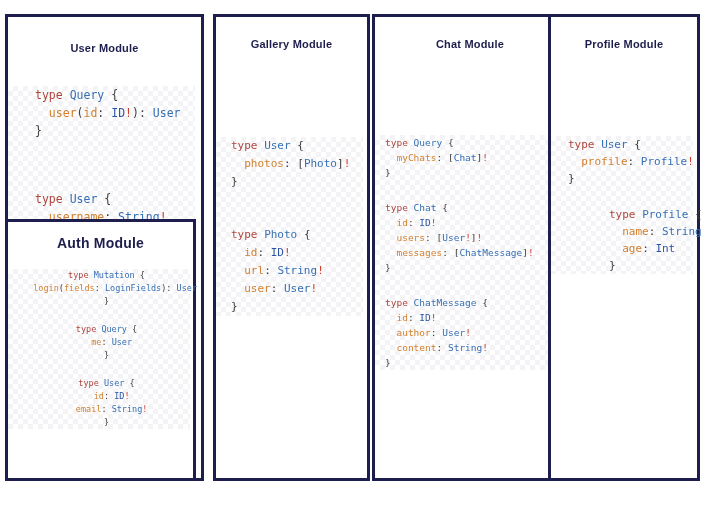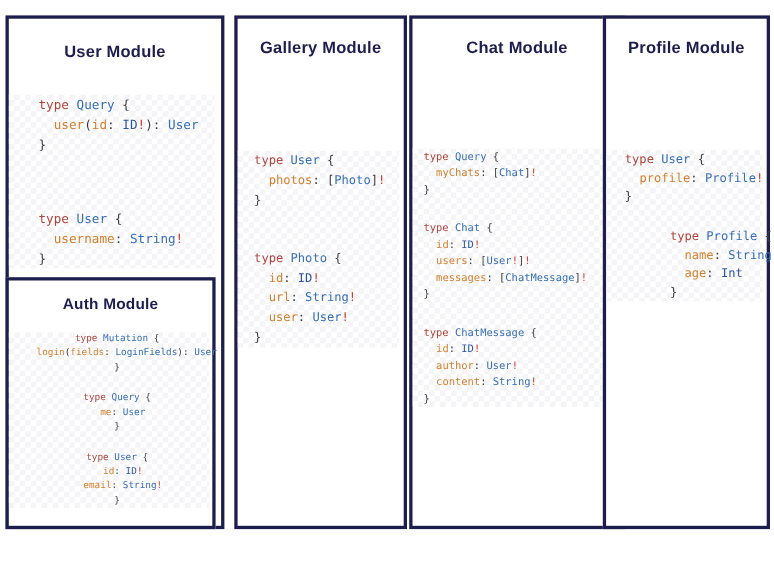--- a/index.html
+++ b/index.html
@@ -26,21 +26,21 @@
   }
   #col-user    { left:5px;   width:199px; }
   #col-gallery { left:213px; width:157px; }
   #col-chat    { left:372px; width:196px; }
   #col-profile { left:548px; width:152px; }
 
   .module-title {
     text-align:center;
     color:var(--navy);
     font-weight:bold;
-    font-size:15px;
+    font-size:11px;
     line-height:22px;
     letter-spacing:0.2px;
     margin-top:16px;
   }
   #col-user .module-title { margin-top:20px; }
 
   .code {
     font-family:"DejaVu Sans Mono", monospace;
     white-space:pre;
     background-image:
@@ -52,21 +52,21 @@
   #col-user .code.main  { margin:27px 6px 0 0; padding-left:27px; font-size:11.5px; line-height:18px; }
   #col-gallery .code    { margin:82px 4px 0 0; padding-left:15px; font-size:11px;   line-height:18px; }
   #col-chat .code       { margin:80px 3px 0 0; padding-left:10px; font-size:9.5px;  line-height:15px; }
   #col-profile .code    { margin:81px 4px 0 0; padding-left:17px; font-size:11px;   line-height:17px; }
 
   #box-auth {
     position:absolute;
     left:-3px;
     bottom:-3px;
     width:191px;
-    height:229px;
+    height:262px;
     background:#ffffff;
     border:3px solid var(--navy);
   }
   #box-auth .module-title { font-size:14px; line-height:18px; margin-top:12px; }
   #box-auth .code { margin:17px 3px 0 0; padding-left:15px; font-size:8.5px; line-height:13px;text-align:center; }
 
   .block + .block { margin-top:35px; }
   #col-user .code.main .block + .block { margin-top:50px; }
   #box-auth .code .block + .block { margin-top:15px; }
   #col-chat .code .block + .block { margin-top:20px; }

